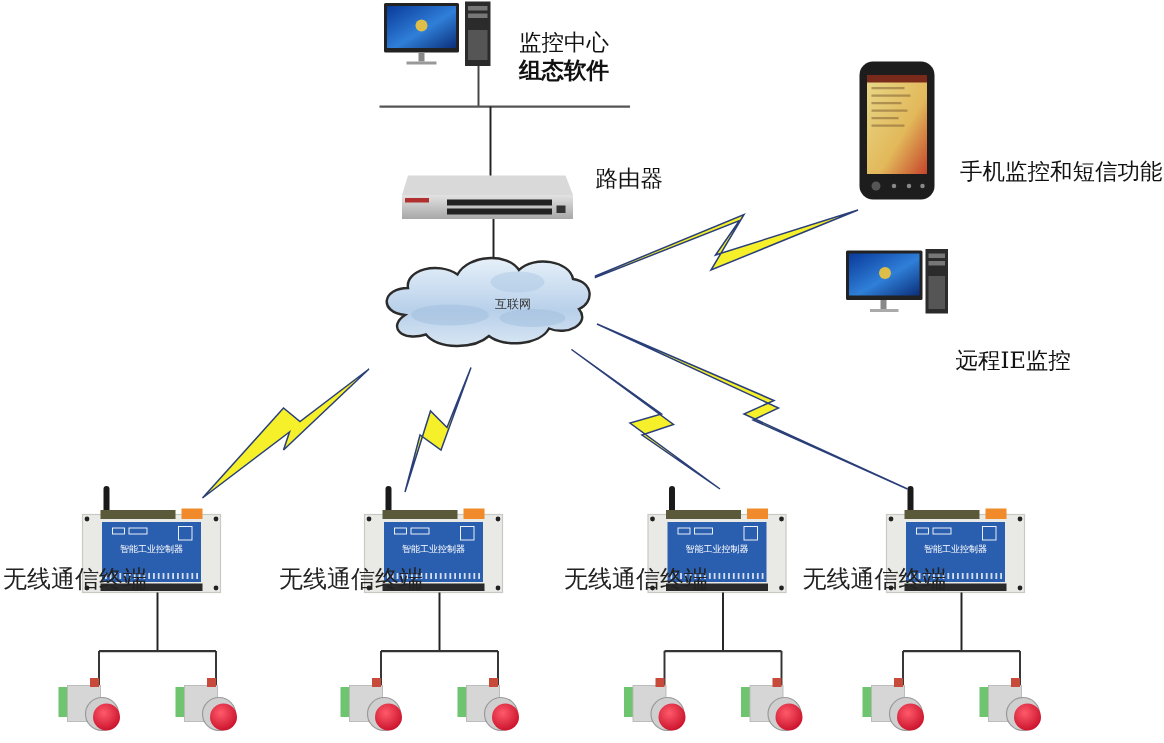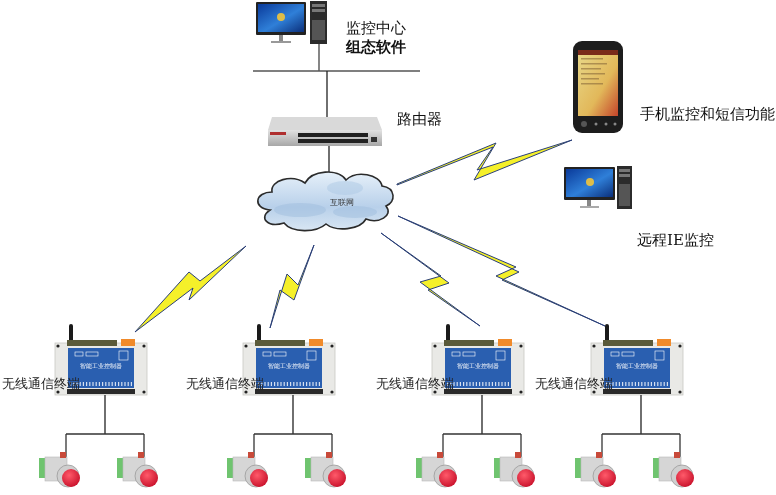--- a/index.html
+++ b/index.html
@@ -1,20 +1,20 @@
 <!DOCTYPE html>
 <html><head>
 <meta charset="utf-8">
 <style>
   html, body { margin:0; padding:0; background:#ffffff; }
   body { width:776px; height:495px; position:relative; overflow:hidden;
          font-family:"DejaVu Serif","Liberation Serif",serif; }
   .lbl { position:absolute; color:#111; white-space:nowrap; line-height:1.15; }
   .lbl-big { font-size:15px; }
-  .lbl-term { font-size:13px; font-family:"DejaVu Sans","Liberation Sans",sans-serif; color:#222; }
+  .lbl-term { font-size:16px; font-family:"DejaVu Sans","Liberation Sans",sans-serif; color:#222; }
   svg.layer { position:absolute; left:0; top:0; }
   .ctrl-title { font-family:"DejaVu Sans","Liberation Sans",sans-serif; font-size:6px; fill:#ffffff; }
 </style>
 </head>
 <body>
 
 <svg class="layer" width="776" height="495" viewBox="0 0 776 495">
   <defs>
     <linearGradient id="scr" x1="0" y1="0" x2="1" y2="1">
       <stop offset="0" stop-color="#0a3a9a"></stop>

